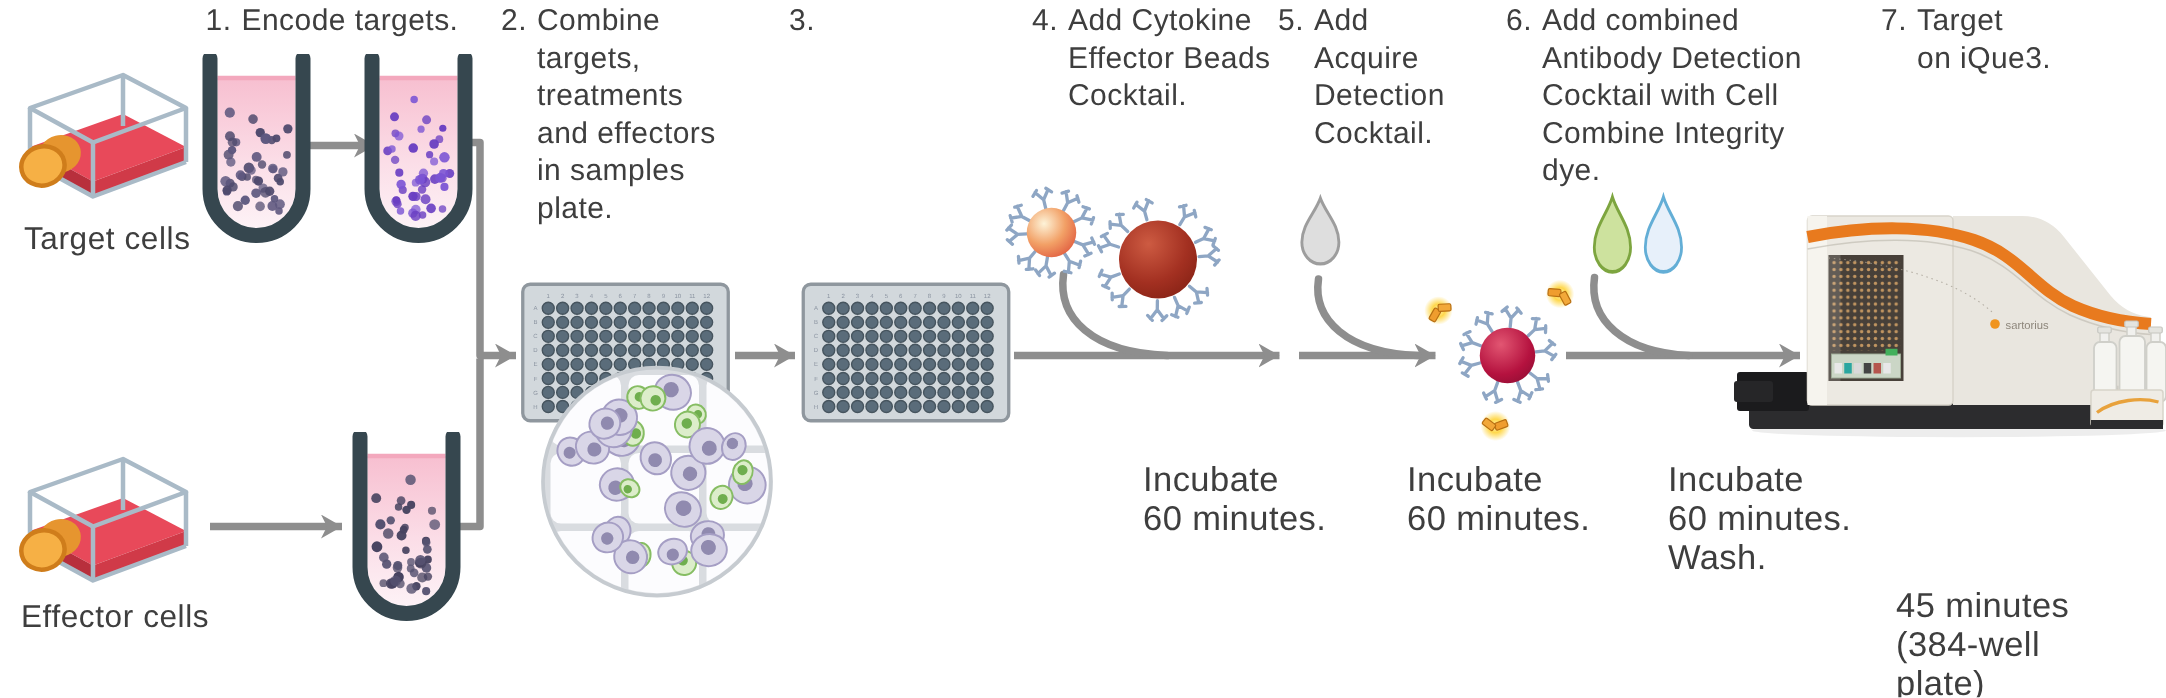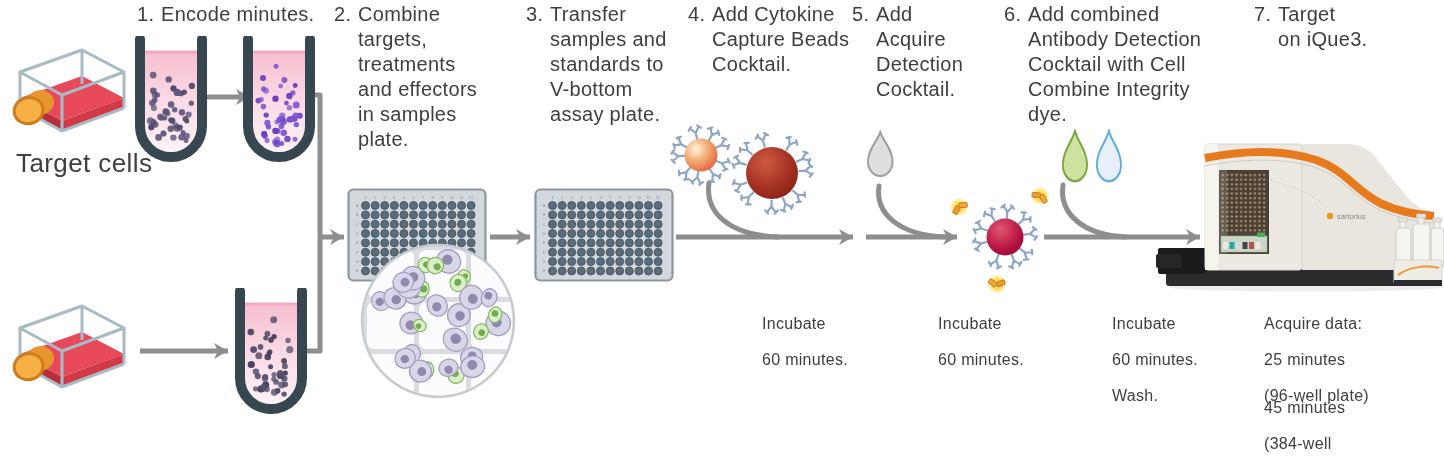--- a/index.html
+++ b/index.html
@@ -3,22 +3,22 @@
 <meta charset="utf-8">
 <style>
   html,body{margin:0;padding:0;background:#fff;}
   .canvas{position:relative;width:1444px;height:465px;background:#ffffff;overflow:hidden;
           font-family:"Liberation Sans", sans-serif;color:#3e3e3e;}
   svg{display:block}
   .abs{position:absolute}
   .step{position:absolute;display:flex;gap:5px;font-size:20px;line-height:25px;letter-spacing:.3px;z-index:5}
   .step .num{flex:0 0 auto;width:19px}
   .step .text{white-space:pre-line}
-  .note{position:absolute;font-size:16px;line-height:36px;letter-spacing:.3px;white-space:pre-line;z-index:5}
-  .cell-label{position:absolute;font-size:26px;letter-spacing:.4px;z-index:5}
+  .note{position:absolute;font-size:23px;line-height:26px;letter-spacing:.3px;white-space:pre-line;z-index:5}
+  .cell-label{position:absolute;font-size:21px;letter-spacing:.4px;z-index:5}
   .layer{position:absolute;left:0;top:0;z-index:2}
   .layer.fx{z-index:3}
   .layer.inst{z-index:1}
 </style>
 </head>
 <body>
 
 <div class="canvas">
 
   <svg class="abs" width="0" height="0">
@@ -761,43 +761,38 @@
         <path d="M15,1 C18.5,10 28,17.5 28,28.5 C28,36 22.2,42 15,42 C7.8,42 2,36 2,28.5 C2,17.5 11.5,10 15,1 Z" fill="#cde29e" stroke="#7da53f" stroke-width="2"></path>
       </g>
       <g transform="translate(1095,130) scale(0.93,1.22)">
         <path d="M15,1 C18.5,10 28,17.5 28,28.5 C28,36 22.2,42 15,42 C7.8,42 2,36 2,28.5 C2,17.5 11.5,10 15,1 Z" fill="#e7f0fa" stroke="#63aed6" stroke-width="2"></path>
       </g>
     </g>
   </svg>
 
   <div class="step" style="left:137px;top:2px">
     <span class="num">1.</span>
-    <span class="text">Encode minutes.</span>
+    <span class="text">Encode targets.</span>
   </div>
   <div class="step" style="left:334px;top:2px">
     <span class="num">2.</span>
     <span class="text">Combine
 targets,
 treatments
 and effectors
 in samples
 plate.</span>
   </div>
   <div class="step" style="left:526px;top:2px">
     <span class="num">3.</span>
-    <span class="text">Transfer
-samples and
-standards to
-V-bottom
-assay plate.</span>
   </div>
   <div class="step" style="left:688px;top:2px">
     <span class="num">4.</span>
     <span class="text">Add Cytokine
-Capture Beads
+Effector Beads
 Cocktail.</span>
   </div>
   <div class="step" style="left:852px;top:2px">
     <span class="num">5.</span>
     <span class="text">Add
 Acquire
 Detection
 Cocktail.</span>
   </div>
   <div class="step" style="left:1004px;top:2px">
@@ -808,28 +803,26 @@
 Combine Integrity
 dye.</span>
   </div>
   <div class="step" style="left:1254px;top:2px">
     <span class="num">7.</span>
     <span class="text">Target
 on iQue3.</span>
   </div>
 
   <div class="cell-label" style="left:16px;top:148px">Target cells</div>
+  <div class="cell-label" style="left:14px;top:400px">Effector cells</div>
 
   <div class="note" style="left:762px;top:306px">Incubate
 60 minutes.</div>
   <div class="note" style="left:938px;top:306px">Incubate
 60 minutes.</div>
   <div class="note" style="left:1112px;top:306px">Incubate
 60 minutes.
 Wash.</div>
-  <div class="note" style="left:1264px;top:306px">Acquire data:
-25 minutes
-(96-well plate)</div>
   <div class="note" style="left:1264px;top:390px">45 minutes
 (384-well
 plate)</div>
 
 </div>
 
 </body></html>

